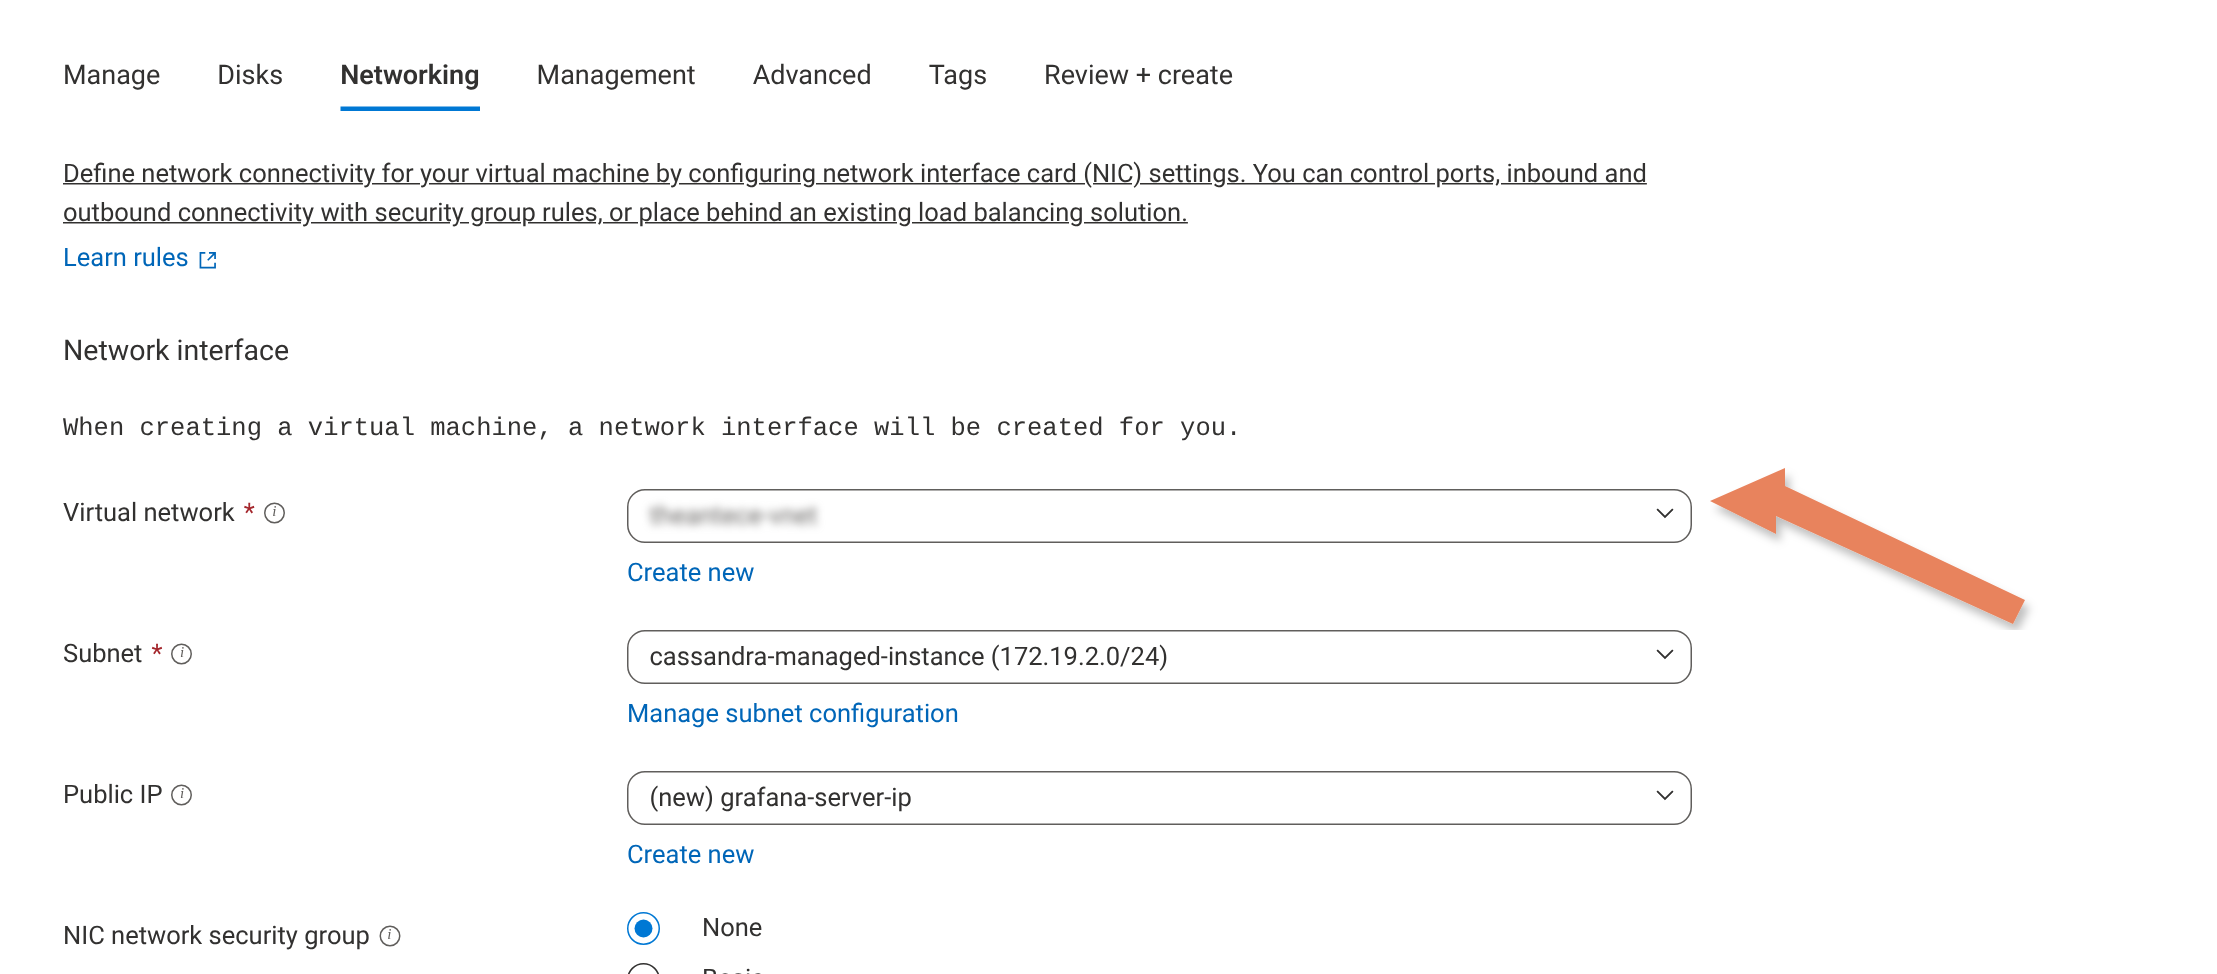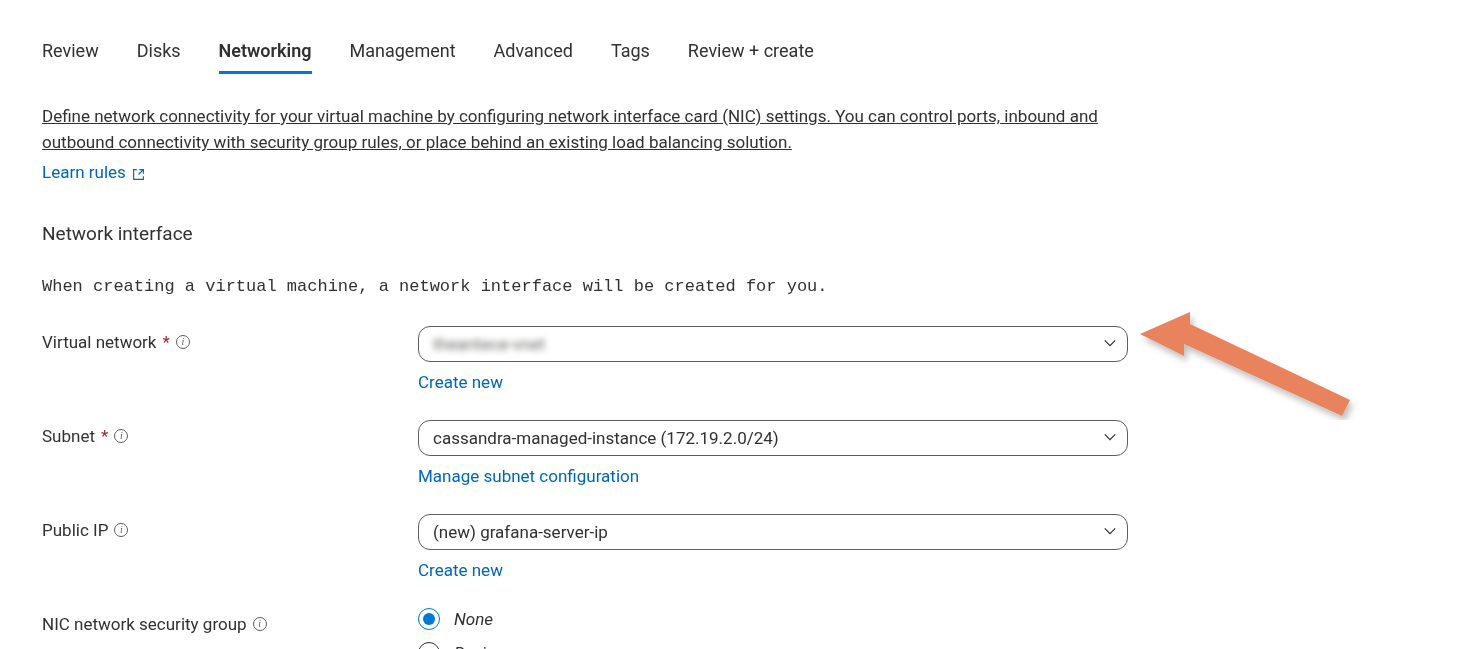--- a/index.html
+++ b/index.html
@@ -115,24 +115,23 @@
     text-align: right;
   }
   .radio-group {
     display: flex;
     flex-direction: column;
     gap: 12px;
   }
   .radio-item {
     display: flex;
     align-items: center;
-    gap: 14px;
+    gap: 28px;
     font-size: 17px;
     cursor: pointer;
-    font-style: italic;
   }
   .radio-outer {
     width: 22px; height: 22px;
     border: 1px solid #323130;
     border-radius: 50%;
     display: inline-flex;
     align-items: center;
     justify-content: center;
   }
   .radio-outer.selected { border-color: #0078d4; }
@@ -150,21 +149,21 @@
     pointer-events: none;
   }
 </style>
 </head>
 <body>
 
 
 
 
 <div class="tabs">
-  <div class="tab">Review</div>
+  <div class="tab">Manage</div>
   <div class="tab">Disks</div>
   <div class="tab active">Networking</div>
   <div class="tab">Management</div>
   <div class="tab">Advanced</div>
   <div class="tab">Tags</div>
   <div class="tab">Review + create</div>
 </div>
 
 
 <p class="description">Define network connectivity for your virtual machine by configuring network interface card (NIC) settings. You can control ports, inbound and outbound connectivity with security group rules, or place behind an existing load balancing solution.</p>

